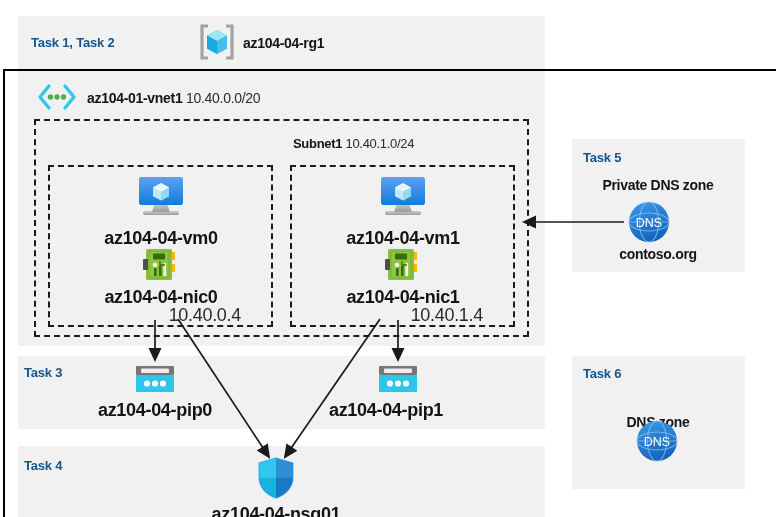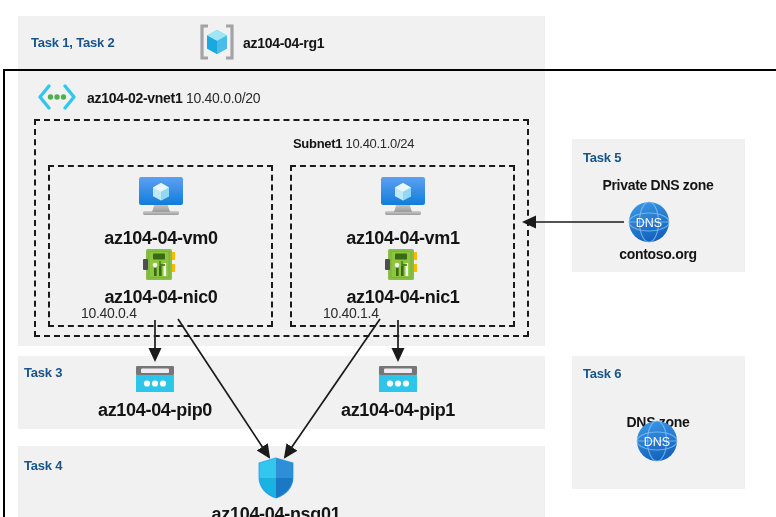--- a/index.html
+++ b/index.html
@@ -16,22 +16,22 @@
     letter-spacing:-0.2px;white-space:nowrap;
   }
   .solid-box{position:absolute;border:2px solid #000;background:#ffffff;box-sizing:border-box;}
   .dashed-box{position:absolute;border:2px dashed #1a1a1a;box-sizing:border-box;}
 
   .res-name{
     position:absolute;font-size:18px;font-weight:bold;color:#141414;
     white-space:nowrap;text-align:center;letter-spacing:-0.3px;
   }
   .res-sub{
-    position:absolute;font-size:14px;font-weight:normal;color:#2a2a2a;
-    white-space:nowrap;text-align:left;letter-spacing:-0.3px;
+    position:absolute;font-size:18px;font-weight:normal;color:#2a2a2a;
+    white-space:nowrap;text-align:right;letter-spacing:-0.3px;
   }
   .hdr{
     position:absolute;font-size:13px;color:#141414;white-space:nowrap;letter-spacing:-0.3px;
   }
   .hdr b{font-weight:bold;}
   .hdr span.cidr{font-weight:normal;color:#2a2a2a;}
 
   .icon{position:absolute;}
   svg{display:block;overflow:visible;}
 
@@ -64,21 +64,21 @@
   <div class="icon" style="left:36px;top:67px;width:42px;height:28px;">
     <svg width="42" height="28" viewBox="0 0 42 28">
       <path d="M13 3 L4 14 L13 25" fill="none" stroke="#32c8ed" stroke-width="3.4" stroke-linecap="round" stroke-linejoin="round"></path>
       <path d="M29 3 L38 14 L29 25" fill="none" stroke="#32c8ed" stroke-width="3.4" stroke-linecap="round" stroke-linejoin="round"></path>
       <circle cx="14.5" cy="14" r="2.7" fill="#4caf50"></circle>
       <circle cx="21" cy="14" r="2.7" fill="#4caf50"></circle>
       <circle cx="27.5" cy="14" r="2.7" fill="#4caf50"></circle>
     </svg>
   </div>
   <div class="hdr" style="left:87px;top:74px;font-size:14px;">
-    <b>az104-02-vnet1</b>
+    <b>az104-01-vnet1</b>
     <span class="cidr">10.40.0.0/20</span>
   </div>
 
   <div class="dashed-box" style="left:34px;top:103px;width:495px;height:218px;"></div>
 
   <div class="dashed-box" style="left:48px;top:149px;width:225px;height:162px;"></div>
 
   <div class="icon" style="left:130px;top:157px;width:62px;height:50px;">
     <svg width="62" height="50" viewBox="0 0 62 50">
       <defs>
@@ -176,21 +176,21 @@
   <div class="icon" style="left:377px;top:348px;width:42px;height:32px;">
     <svg width="42" height="32" viewBox="0 0 42 32">
       <rect x="2" y="2" width="38" height="9" rx="1" fill="#767676"></rect>
       <rect x="7" y="4.5" width="28" height="4.5" rx="1" fill="#eeeeee"></rect>
       <rect x="2" y="11" width="38" height="17" fill="#2ec5ea"></rect>
       <circle cx="13" cy="19.5" r="3.1" fill="#ffffff"></circle>
       <circle cx="21" cy="19.5" r="3.1" fill="#ffffff"></circle>
       <circle cx="29" cy="19.5" r="3.1" fill="#ffffff"></circle>
     </svg>
   </div>
-  <div class="res-name" style="left:318px;top:384px;width:160px;text-align:center;">az104-04-pip1</div>
+  <div class="res-name" style="left:306px;top:384px;width:160px;text-align:center;">az104-04-pip1</div>
 
   <div class="panel" style="left:18px;top:430px;width:527px;height:87px;"></div>
   <div class="task-label" style="left:24px;top:442px;">Task 4</div>
 
   <div class="icon" style="left:256px;top:440px;width:40px;height:44px;">
     <svg width="40" height="44" viewBox="0 0 40 44">
       <path d="M20 2 L37 7 L37 21 C37 32 29 39 20 42 C11 39 3 32 3 21 L3 7 Z" fill="#32c8ed"></path>
       <path d="M20 2 L37 7 L37 21 C37 32 29 39 20 42 Z" fill="#2f8fd6"></path>
       <path d="M20 22 L37 22 L37 21 C37 32 29 39 20 42 Z" fill="#1b78c4"></path>
       <path d="M3 22 L20 22 L20 42 C11 39 3 32 3 21 Z" fill="#19b3e3"></path>

